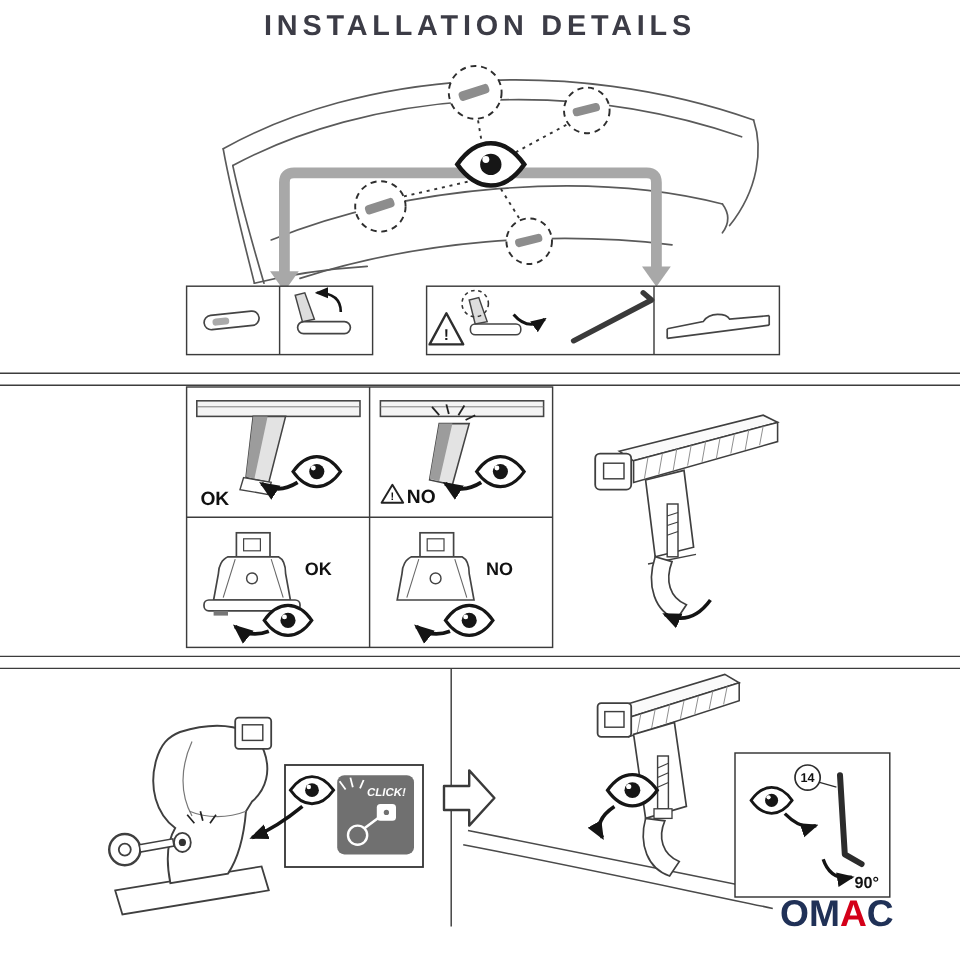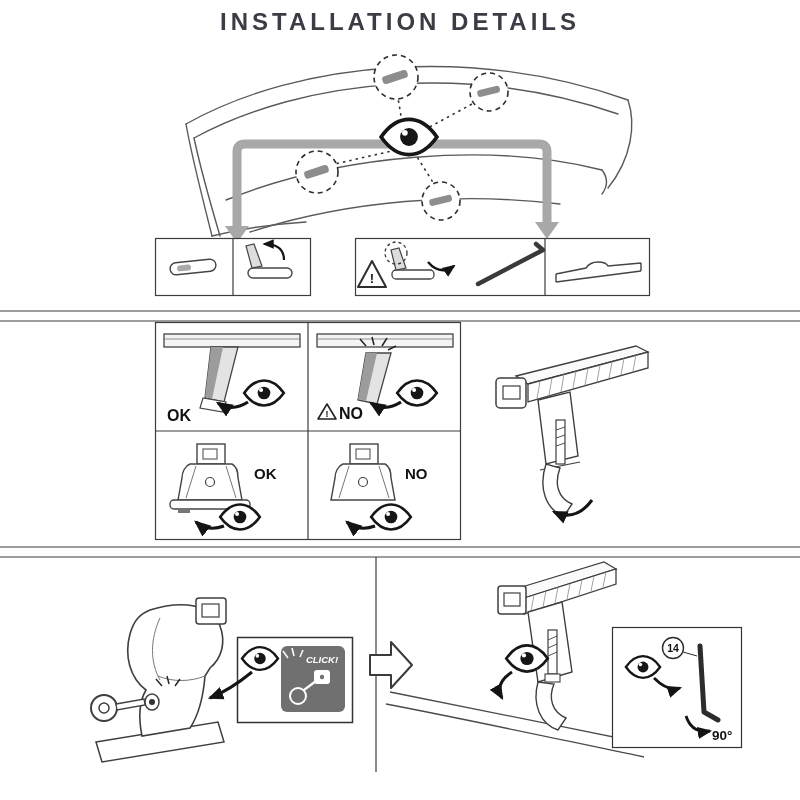--- a/index.html
+++ b/index.html
@@ -280,14 +280,19 @@
       <path d="M654,678 Q668,692 680,688" fill="none" stroke="#141414" stroke-width="2.8" marker-end="url(#ah)"></path>
       <path d="M700,646 L704,712 L718,720" fill="none" stroke="#2c2c2c" stroke-width="5" stroke-linecap="round" stroke-linejoin="round"></path>
       <circle cx="673" cy="648" r="10.5" fill="#fff" stroke="#2c2c2c" stroke-width="1.4"></circle>
       <text x="673" y="652" font-size="10.5" font-weight="bold" fill="#111" text-anchor="middle">14</text>
       <line x1="683" y1="652" x2="697" y2="656" stroke="#2c2c2c" stroke-width="1"></line>
       <path d="M686,716 Q692,734 710,731" fill="none" stroke="#141414" stroke-width="2.8" marker-end="url(#ah)"></path>
       <text x="712" y="740" font-size="13.5" font-weight="bold" fill="#111">90°</text>
     </g>
   </svg>
 
+  <div class="logo">
+    <span class="navy">OM</span>
+      <span class="red">A</span>
+      <span class="navy">C</span>
+  </div>
 
 </div>
 
 </body></html>

